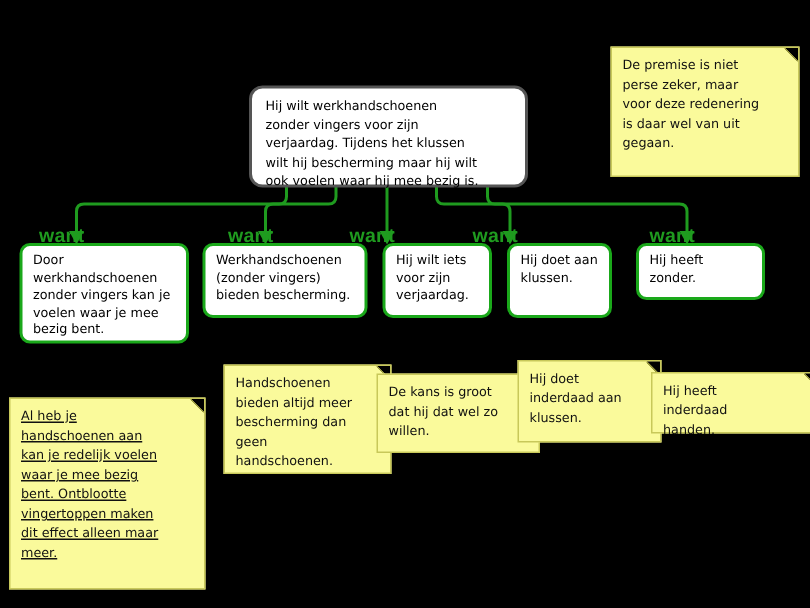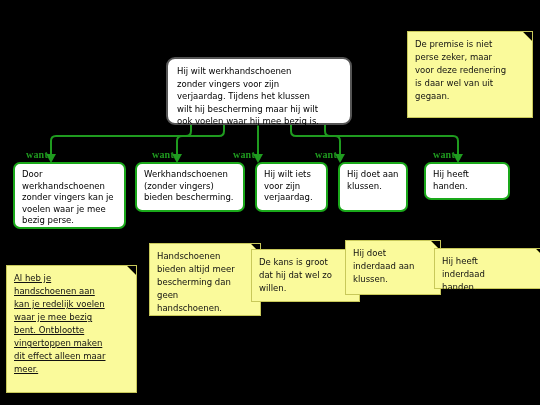--- a/index.html
+++ b/index.html
@@ -26,23 +26,23 @@
     position: absolute;
     left: 0;
     top: 0;
     width: 540px;
     height: 405px;
     pointer-events: none;
   }
   .edge-label {
     position: absolute;
     color: #1f9b1f;
-    font-size: 10px;
+    font-size: 13px;
     font-weight: bold;
-    font-family: Liberation Serif, serif;
+    font-family: Liberation Sans, sans-serif;
     letter-spacing: 0.2px;
     white-space: nowrap;
   }
 
   
   .node {
     position: absolute;
     background: #ffffff;
     border: 2px solid #1aa81a;
     border-radius: 7px;
@@ -110,37 +110,37 @@
   <span class="edge-label" style="left:152px; top:149px;">want</span>
   <span class="edge-label" style="left:233px; top:149px;">want</span>
   <span class="edge-label" style="left:315px; top:149px;">want</span>
   <span class="edge-label" style="left:433px; top:149px;">want</span>
 
   <div class="node root" style="left:166px; top:57px; width:186px; height:68px;">
     <span>Hij wilt werkhandschoenen zonder vingers voor zijn verjaardag. Tijdens het klussen wilt hij bescherming maar hij wilt ook voelen waar hij mee bezig is.</span>
   </div>
 
   <div class="node" style="left:13px; top:162px; width:113px; height:67px;">
-    <span>Door werkhandschoenen zonder vingers kan je voelen waar je mee bezig perse.</span>
+    <span>Door werkhandschoenen zonder vingers kan je voelen waar je mee bezig bent.</span>
   </div>
 
   <div class="node" style="left:135px; top:162px; width:110px; height:50px;">
     <span>Werkhandschoenen (zonder vingers) bieden bescherming.</span>
   </div>
 
   <div class="node" style="left:338px; top:162px; width:70px; height:50px;">
     <span>Hij doet aan klussen.</span>
   </div>
 
   <div class="node" style="left:255px; top:162px; width:73px; height:50px;">
     <span>Hij wilt iets voor zijn verjaardag.</span>
   </div>
 
   <div class="node" style="left:424px; top:162px; width:86px; height:38px;">
-    <span>Hij heeft handen.</span>
+    <span>Hij heeft zonder.</span>
   </div>
 
   <div class="note" style="left:407px; top:31px; width:126px; height:87px; z-index:5;">
     <span class="fold"></span>
     <span class="note-text">De premise is niet perse zeker, maar voor deze redenering is daar wel van uit gegaan.</span>
   </div>
 
   <div class="note" style="left:6px; top:265px; width:131px; height:128px; z-index:5;text-decoration:underline;">
     <span class="fold"></span>
     <span class="note-text">Al heb je handschoenen aan kan je redelijk voelen waar je mee bezig bent. Ontblootte vingertoppen maken dit effect alleen maar meer.</span>

